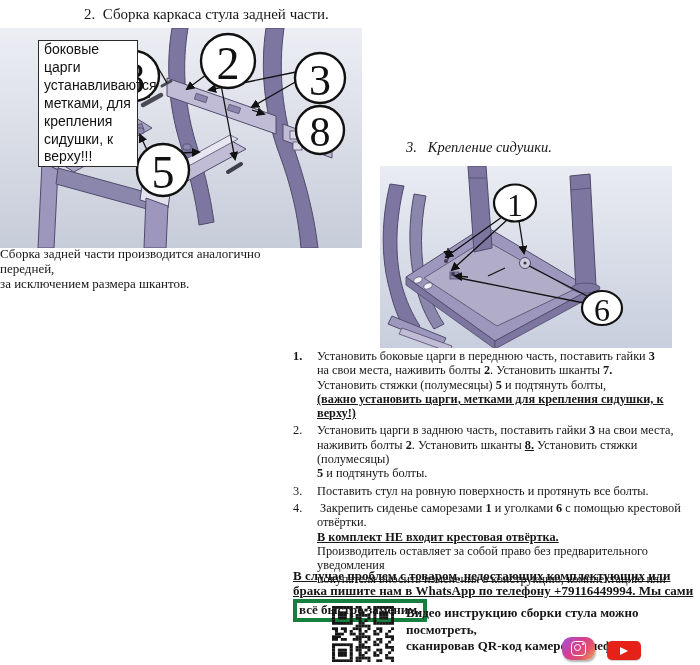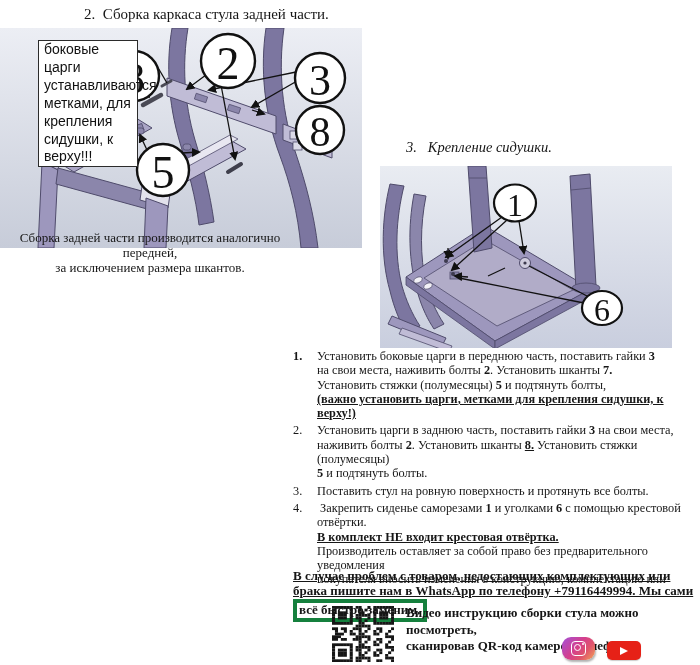--- a/index.html
+++ b/index.html
@@ -16,21 +16,21 @@
   .title1{left:84px;top:6px;font-size:15px;}
   .title2{left:406px;top:139px;font-size:14.5px;font-style:italic;}
   .fig{overflow:hidden;}
   .fig1{left:0;top:28px;width:362px;height:220px;}
   .fig2{left:380px;top:166px;width:292px;height:182px;}
   .notebox{
     left:10px;top:40px;width:88px;background:#fff;border:1.5px solid #2b2b2b;
     font-family:"Liberation Sans","DejaVu Sans",sans-serif;font-size:14px;line-height:1.28;
     padding:0 5px;z-index:3;color:#111;margin-left:28px;
   }
-  .caption{left:0;top:230px;width:300px;text-align:center;font-size:13px;line-height:15.2px;}
+  .caption{left:0;top:246px;width:300px;font-size:13px;line-height:15.2px;}
   .list{left:293px;top:349px;width:406px;font-size:12.3px;line-height:14.3px;}
   .li{display:flex;margin-bottom:3px;}
   .li .num{width:24px;flex:none;}
   .li .itxt{flex:1;}
   .b{font-weight:bold;}
   .bu{font-weight:bold;text-decoration:underline;}
   .sq{text-decoration-style:wavy;text-decoration-color:var(--squiggle-red);text-decoration-thickness:1px;text-underline-offset:2px;}
   .bu .sq{font-weight:bold;}
   .warranty{left:293px;top:569px;width:406px;font-size:13px;line-height:14.8px;}
   .boxed{border:4px solid #15803d;padding:0 3px 1px 2px;display:inline-block;}

